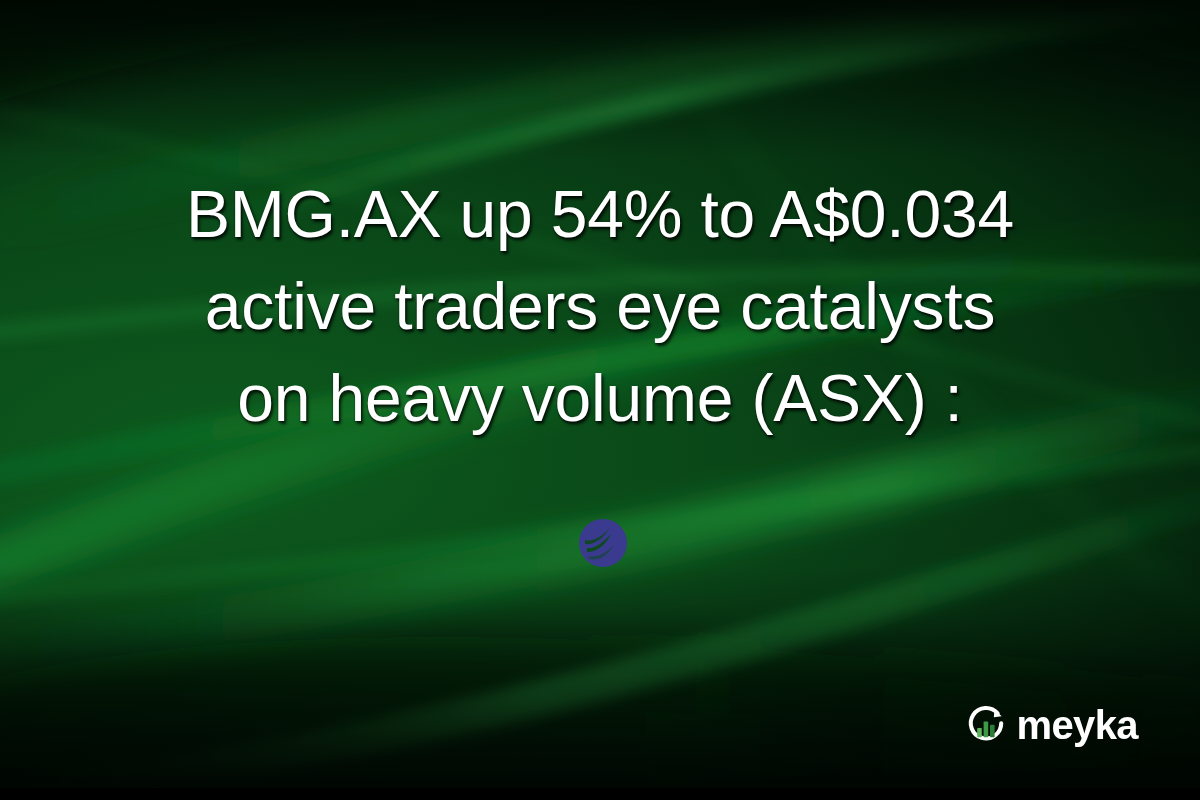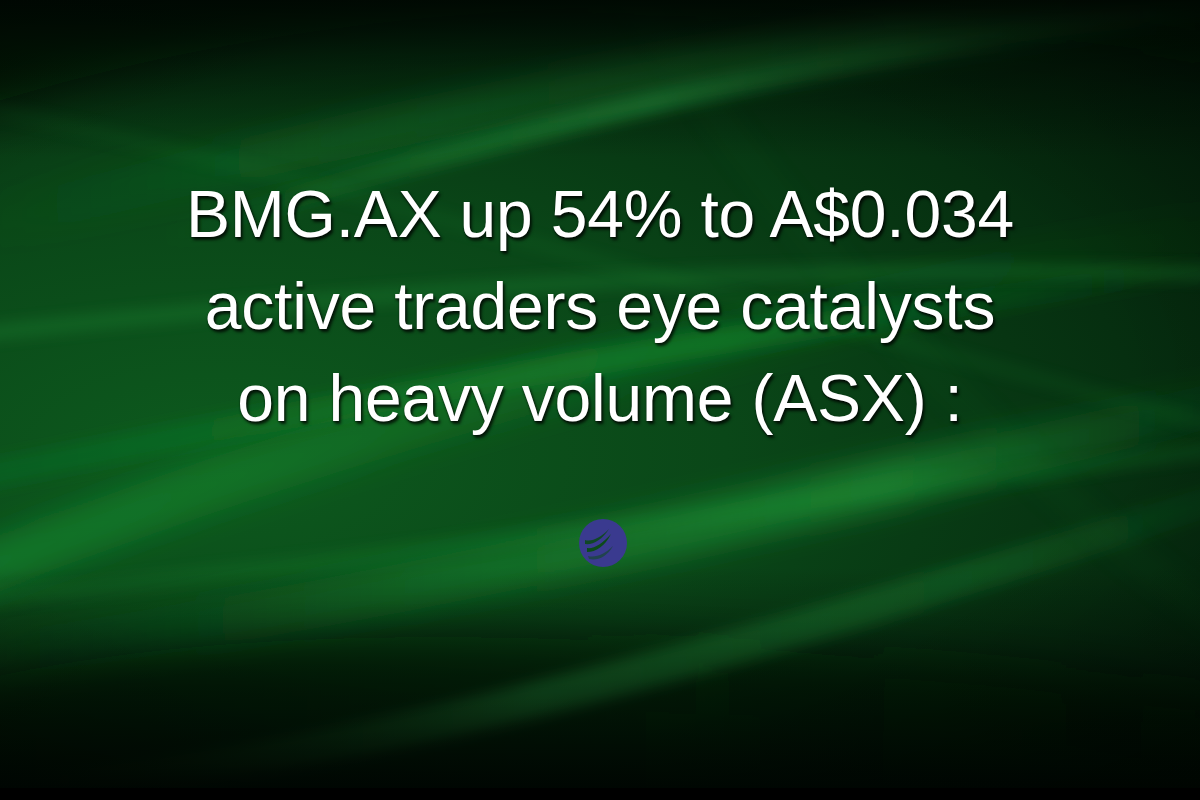--- a/index.html
+++ b/index.html
@@ -177,14 +177,24 @@
     <span class="ln">on heavy volume (ASX) :</span>
   </div>
 
   <svg class="orb" viewBox="0 0 50 50" aria-hidden="true">
     <circle cx="25" cy="25" r="24" fill="#3a3a8f"></circle>
     <path d="M 9 30 C 16 31 24 26 33 16 C 27 28 18 34 9 34 Z" fill="#0c4a1a"></path>
     <path d="M 7 22 C 14 24 22 20 31 11 C 24 22 15 27 7 26 Z" fill="#0c4a1a" opacity="0.9"></path>
     <path d="M 10 38 C 18 40 27 36 35 28 C 29 39 19 43 11 41 Z" fill="#0c4a1a" opacity="0.55"></path>
   </svg>
 
+  <div class="brand">
+    <svg class="brand-mark" viewBox="0 0 44 44" aria-hidden="true">
+      <path d="M 33.6 9.4 A 15.2 15.2 0 1 0 37.2 19.2" fill="none" stroke="#ffffff" stroke-width="4.1" stroke-linecap="round"></path>
+      <path d="M 30.6 5.0 L 37.6 12.2 L 29.8 13.2 Z" fill="#ffffff"></path>
+      <rect x="13.2" y="24.0" width="4.6" height="9.2" rx="0.7" fill="#5fb45f"></rect>
+      <rect x="19.6" y="17.6" width="4.6" height="15.6" rx="0.7" fill="#3f9a46"></rect>
+      <rect x="26.0" y="20.8" width="4.6" height="12.4" rx="0.7" fill="#2e7d36"></rect>
+    </svg>
+    <span class="brand-word">meyka</span>
+  </div>
 
 </div>
 
 </body></html>

